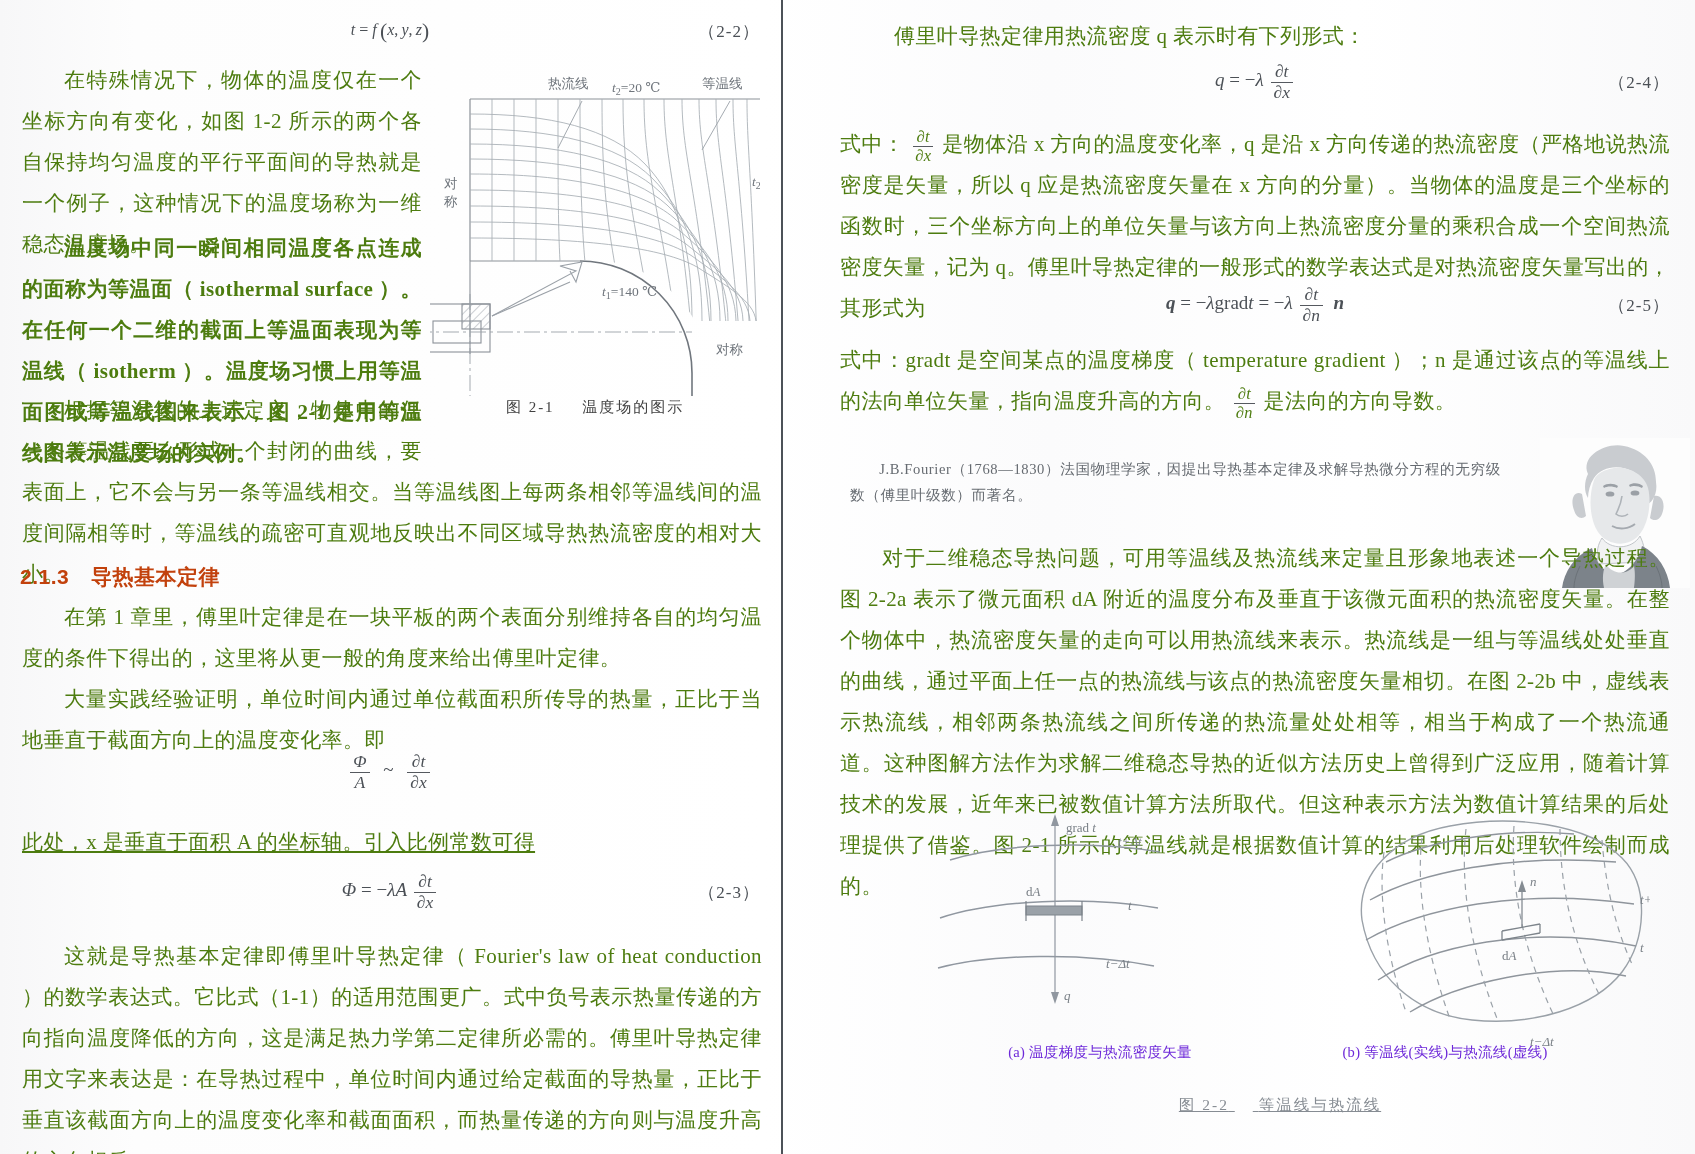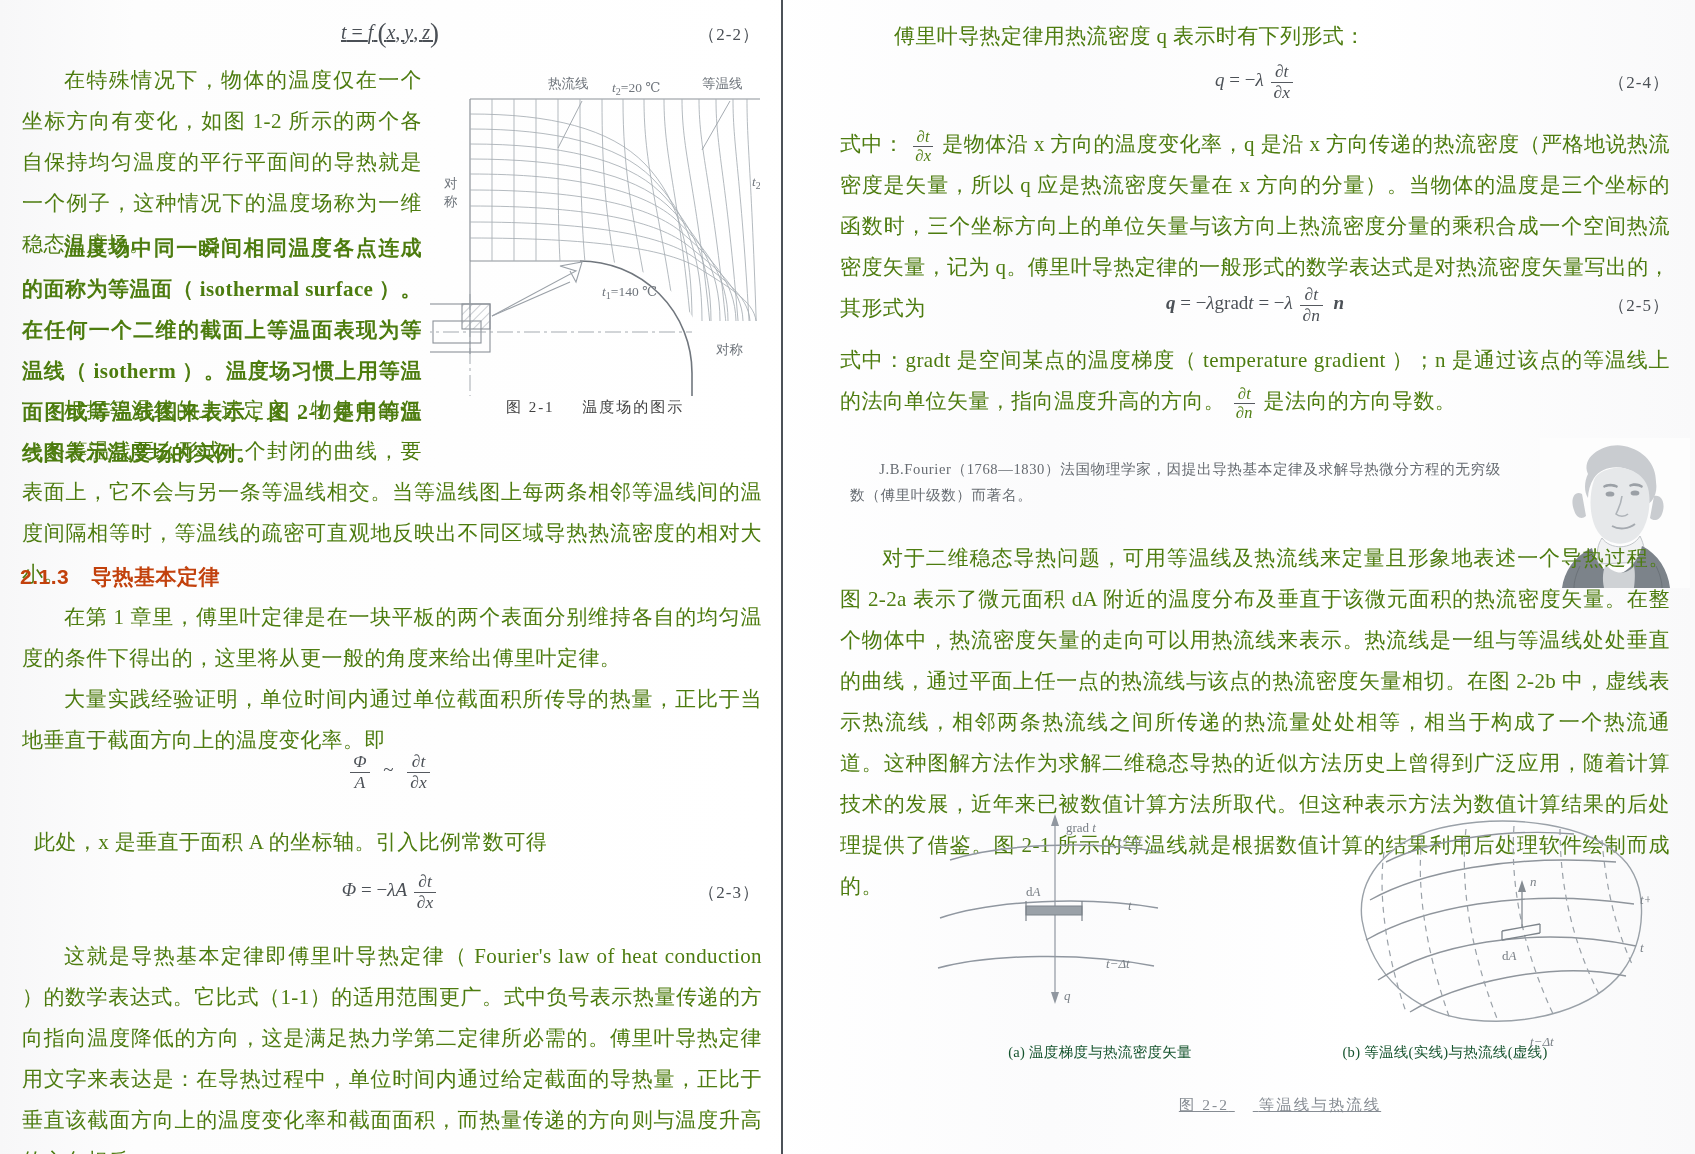--- a/index.html
+++ b/index.html
@@ -76,41 +76,41 @@
 
   
   .fourier-note{
     font-size:14.6px;line-height:26px;color:#666b71;letter-spacing:.6px;
     text-indent:2em;
   }
   .portrait{position:absolute;right:0;top:0;width:150px;height:150px;}
 
   
   .fig22-cap-a,.fig22-cap-b{
-    position:absolute;font-size:14.5px;color:#14532d;letter-spacing:.3px;
+    position:absolute;font-size:14.5px;color:#6d28d9;letter-spacing:.3px;
   }
   .fig22-title{
     position:absolute;font-size:15.5px;color:#868c93;letter-spacing:2px;text-decoration:underline;
   }
   .lbl{font-size:13px;fill:#7a8087;font-family:"Liberation Serif",serif;font-style:italic;}
   .lbl-up{font-style:normal;}
 </style>
 </head>
 <body>
 
 <div class="scan-tint"></div>
 
 <div class="page">
 
   <div class="col-divider"></div>
 
   <div class="col col-left">
 
     <div class="eq" style="position:absolute;left:20px;top:18px;width:740px;">
-      <span style="font-size:20px;text-decoration:underline;"><i>t</i> = <i>f</i> <span style="font-size:1.35em;vertical-align:-.12em;">(</span><i>x</i>, <i>y</i>, <i>z</i><span style="font-size:1.35em;vertical-align:-.12em;">)</span></span>
+      <span style="font-size:16px;"><i>t</i> = <i>f</i> <span style="font-size:1.35em;vertical-align:-.12em;">(</span><i>x</i>, <i>y</i>, <i>z</i><span style="font-size:1.35em;vertical-align:-.12em;">)</span></span>
       <span class="eqnum">（2-2）</span>
     </div>
 
     <div class="para indent" style="position:absolute;left:22px;top:60px;width:400px;">在特殊情况下，物体的温度仅在一个坐标方向有变化，如图 1-2 所示的两个各自保持均匀温度的平行平面间的导热就是一个例子，这种情况下的温度场称为一维稳态温度场。</div>
 
     <div class="para indent" style="position:absolute;left:22px;top:228px;width:400px;font-weight:bold;">温度场中同一瞬间相同温度各点连成的面称为等温面（ isothermal surface ）。在任何一个二维的截面上等温面表现为等温线（ isotherm ）。温度场习惯上用等温面图或等温线图来表示，图 2-1 是用等温线图表示温度场的实例。</div>
 
     <div class="para indent" style="position:absolute;left:22px;top:390px;width:400px;height:82px;overflow:hidden;">根据等温线的上述定义，物体中的任一条等温线要么形成一个封闭的曲线，要么终止在物体</div>
     <div class="para" style="position:absolute;left:22px;top:472px;width:740px;">表面上，它不会与另一条等温线相交。当等温线图上每两条相邻等温线间的温度间隔相等时，等温线的疏密可直观地反映出不同区域导热热流密度的相对大小。</div>
 
@@ -127,21 +127,21 @@
     <div class="eq" style="position:absolute;left:20px;top:752px;width:740px;">
       <span class="frac">
         <span class="num"><i>Φ</i></span><span class="den"><i>A</i></span>
       </span>
       <span style="margin:0 7px;">~</span>
       <span class="frac">
         <span class="num">∂<i>t</i></span><span class="den">∂<i>x</i></span>
       </span>
     </div>
 
-    <div class="para" style="position:absolute;left:34px;top:822px;width:740px;">此处，x 是垂直于面积 A 的坐标轴。引入比例常数可得</div>
+    <div class="para" style="position:absolute;left:22px;top:822px;width:740px;text-decoration:underline;">此处，x 是垂直于面积 A 的坐标轴。引入比例常数可得</div>
 
     <div class="eq" style="position:absolute;left:20px;top:872px;width:740px;">
       <span><i>Φ</i>&nbsp;=&nbsp;−<i>λA</i></span>
       <span class="frac">
         <span class="num">∂<i>t</i></span><span class="den">∂<i>x</i></span>
       </span>
       <span class="eqnum">（2-3）</span>
     </div>
 
     <div class="para indent" style="position:absolute;left:22px;top:936px;width:740px;">这就是导热基本定律即傅里叶导热定律（ Fourier's law of heat conduction ）的数学表达式。它比式（1-1）的适用范围更广。式中负号表示热量传递的方向指向温度降低的方向，这是满足热力学第二定律所必需的。傅里叶导热定律用文字来表达是：在导热过程中，单位时间内通过给定截面的导热量，正比于垂直该截面方向上的温度变化率和截面面积，而热量传递的方向则与温度升高的方向相反。</div>

